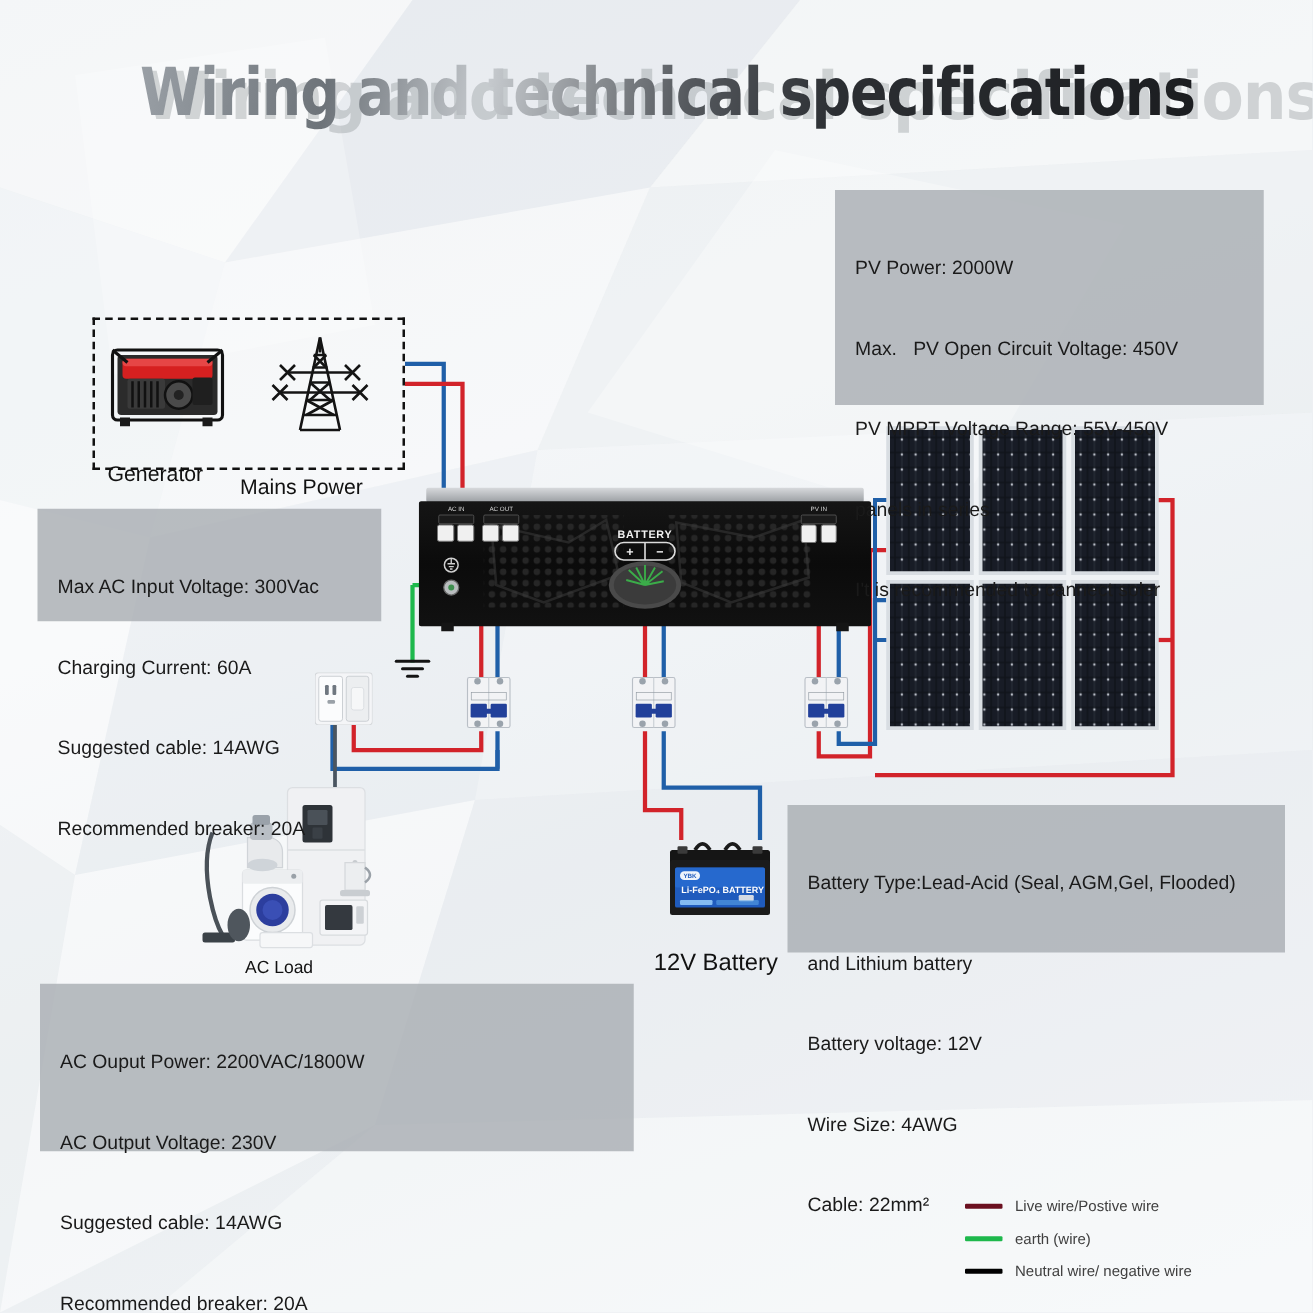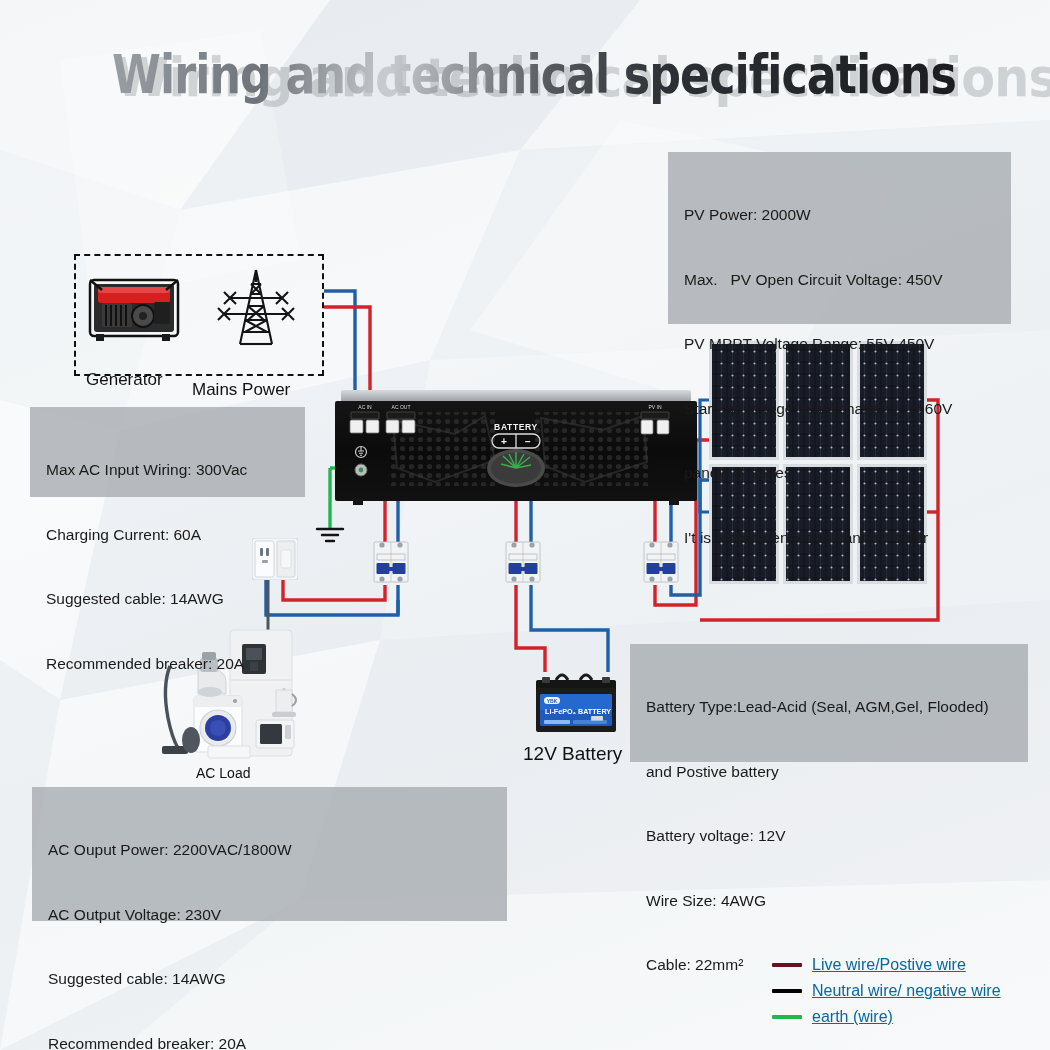--- a/index.html
+++ b/index.html
@@ -60,32 +60,32 @@
   .inverter{position:absolute;left:335px;top:390px;width:362px;height:122px;}
 
   
   .solar{position:absolute;left:705px;top:338px;width:228px;height:250px;}
 
   
   .brk{position:absolute;width:40px;height:50px;}
 
   
   .batt{position:absolute;left:528px;top:672px;width:96px;height:66px;}
-  .batt-label{position:absolute;left:523px;top:743px;font-size:19px;color:#111;white-space:nowrap;}
+  .batt-label{position:absolute;left:523px;top:760px;font-size:19px;color:#111;white-space:nowrap;}
 
   
   .appl{position:absolute;left:158px;top:608px;width:170px;height:160px;}
   .appl-label{position:absolute;left:196px;top:765px;font-size:14px;color:#111;white-space:nowrap;}
   .socket{position:absolute;left:252px;top:538px;width:46px;height:42px;}
 
   
   .legend{position:absolute;left:772px;top:952px;width:270px;}
   .lg-row{display:flex;align-items:center;height:26px;}
   .lg-swatch{width:30px;height:4px;margin-right:10px;flex:none;border-radius:1px;}
-  .lg-text{font-size:16px;color:#0369a1;white-space:nowrap;text-decoration:underline;}
+  .lg-text{font-size:12px;color:#404040;white-space:nowrap;}
 
   
   .wires{position:absolute;inset:0;width:1050px;height:1050px;pointer-events:none;}
 </style>
 </head>
 <body>
 
 <div id="stage">
 
   <div class="bg">
@@ -405,57 +405,56 @@
     <rect x="114" y="104" width="24" height="5" rx="2" fill="#c9cdd1"></rect>
 
     <rect x="50" y="138" width="42" height="12" rx="2" fill="#f6f7f8" stroke="#dcdfe2" stroke-width="1"></rect>
   </svg>
   <div class="appl-label">AC Load</div>
 
   <div class="specbox" style="left:668px;top:152px;width:343px;height:172px;">
     <span class="ln">PV Power: 2000W</span>
     <span class="ln">Max.   PV Open Circuit Voltage: 450V</span>
     <span class="ln">PV MPPT Voltage Range: 55V-450V</span>
-    <span class="ln">Start-up voltage(initial charging ): &gt;60V</span>
     <span class="ln">panels in series</span>
     <span class="ln">I't is recommended to cannect soler</span>
   </div>
 
   <div class="specbox" style="left:30px;top:407px;width:275px;height:90px;">
-    <span class="ln">Max AC Input Wiring: 300Vac</span>
+    <span class="ln">Max AC Input Voltage: 300Vac</span>
     <span class="ln">Charging Current: 60A</span>
     <span class="ln">Suggested cable: 14AWG</span>
     <span class="ln">Recommended breaker: 20A</span>
   </div>
 
   <div class="specbox" style="left:630px;top:644px;width:398px;height:118px;">
     <span class="ln">Battery Type:Lead-Acid (Seal, AGM,Gel, Flooded)</span>
-    <span class="ln">and Postive battery</span>
+    <span class="ln">and Lithium battery</span>
     <span class="ln">Battery voltage: 12V</span>
     <span class="ln">Wire Size: 4AWG</span>
     <span class="ln">Cable: 22mm²</span>
   </div>
 
   <div class="specbox" style="left:32px;top:787px;width:475px;height:134px;">
     <span class="ln">AC Ouput Power: 2200VAC/1800W</span>
     <span class="ln">AC Output Voltage: 230V</span>
     <span class="ln">Suggested cable: 14AWG</span>
     <span class="ln">Recommended breaker: 20A</span>
     
     
   </div>
 
   <div class="legend">
     <div class="lg-row">
       <span class="lg-swatch" style="background:#6b1020;"></span>
       <span class="lg-text">Live wire/Postive wire</span>
     </div>
     <div class="lg-row">
+      <span class="lg-swatch" style="background:#1eb84c;"></span>
+      <span class="lg-text">earth (wire)</span>
+    </div>
+    <div class="lg-row">
       <span class="lg-swatch" style="background:#000000;"></span>
       <span class="lg-text">Neutral wire/ negative wire</span>
     </div>
-    <div class="lg-row">
-      <span class="lg-swatch" style="background:#1eb84c;"></span>
-      <span class="lg-text">earth (wire)</span>
-    </div>
   </div>
 
 </div>
 
 </body></html>

